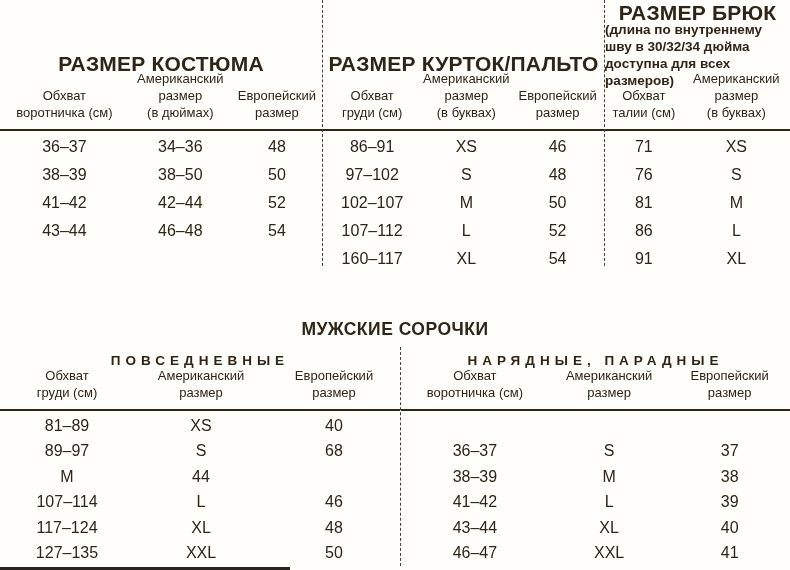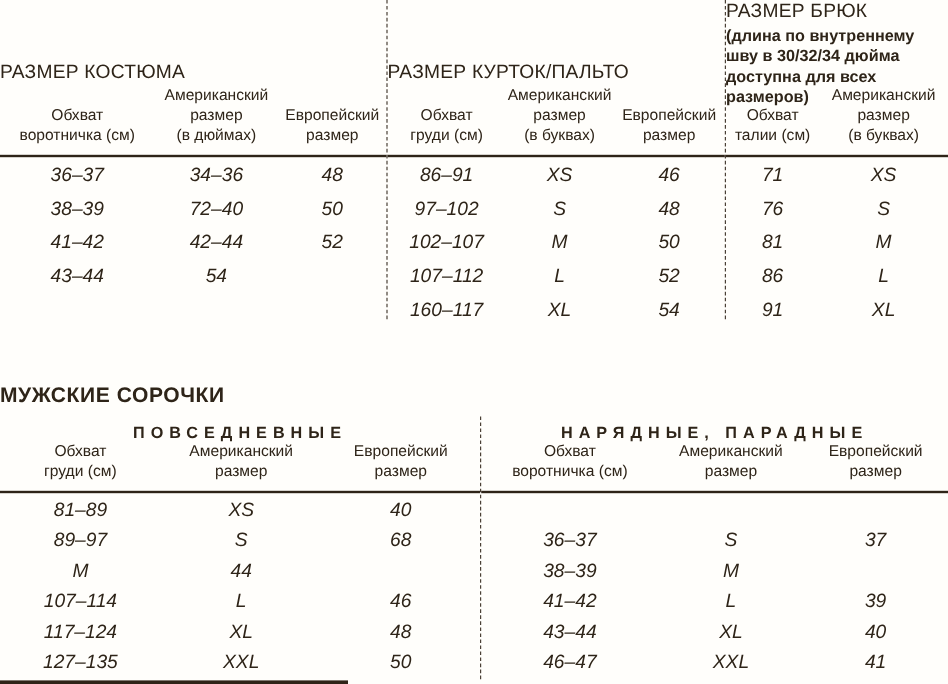--- a/index.html
+++ b/index.html
@@ -17,52 +17,52 @@
   
   .top{display:flex;height:272px;}
   .ttable{position:relative;}
   .ttable.suit{width:322px;}
   .ttable.jkt{width:281px;}
   .ttable.trs{flex:1;}
   .vdiv{border-left:1px dashed #4a4036;height:266px;}
   .vdiv2{border-left:1px dashed #4a4036;}
 
   .t-head{position:relative;height:131px;border-bottom:2px solid var(--ink);}
-  .t-title{font-weight:400;font-size:16px;text-align:left;letter-spacing:.2px;}
+  .t-title{font-weight:700;font-size:21px;text-align:center;letter-spacing:.2px;}
   .suit .t-title,.jkt .t-title{position:absolute;top:52px;left:0;right:0;}
   .trs .t-title{position:absolute;top:1px;left:0;right:0;}
   .t-note{
     position:absolute;top:21px;left:0;right:0;
     font-weight:700;font-size:13.5px;line-height:17px;
     white-space:pre-line;
   }
   .hrow{position:absolute;bottom:0;left:0;right:0;display:flex;align-items:flex-end;}
   .hcell{
     font-weight:400;font-size:13px;line-height:1.3;padding-bottom:7px;
     white-space:pre-line;text-align:center;
   }
   .t-body{padding-top:2px;}
-  .trow{display:flex;height:28px;align-items:center;font-style:italic;}
+  .trow{display:flex;height:28px;align-items:center;}
   .tcell{text-align:center;font-size:16px;}
 
   
   .suit .hcell:nth-child(1),.suit .tcell:nth-child(1){width:40%;}
   .suit .hcell:nth-child(2),.suit .tcell:nth-child(2){width:32%;}
   .suit .hcell:nth-child(3),.suit .tcell:nth-child(3){width:28%;}
 
   .jkt .hcell:nth-child(1),.jkt .tcell:nth-child(1){width:35%;}
   .jkt .hcell:nth-child(2),.jkt .tcell:nth-child(2){width:32%;}
   .jkt .hcell:nth-child(3),.jkt .tcell:nth-child(3){width:33%;}
 
   .trs .hcell:nth-child(1),.trs .tcell:nth-child(1){width:42%;}
   .trs .hcell:nth-child(2),.trs .tcell:nth-child(2){width:58%;}
 
   
   .shirts-title{
-    margin-top:47px;text-align:left;
+    margin-top:47px;text-align:center;
     font-weight:700;font-size:17.5px;letter-spacing:.5px;line-height:20px;
   }
   .bottom{display:flex;margin-top:8px;}
   .btable{position:relative;}
   .btable.csl{width:400px;}
   .btable.drs{flex:1;}
   .subtitle{
     padding-top:6px;height:23px;text-align:center;
     font-weight:700;font-size:13.5px;letter-spacing:5px;
   }
@@ -100,30 +100,31 @@
         </div>
     </div>
     <div class="t-body">
         <div class="trow">
           <div class="tcell">36–37</div>
           <div class="tcell">34–36</div>
           <div class="tcell">48</div>
         </div>
         <div class="trow">
           <div class="tcell">38–39</div>
-          <div class="tcell">72–40</div>
+          <div class="tcell">38–50</div>
           <div class="tcell">50</div>
         </div>
         <div class="trow">
           <div class="tcell">41–42</div>
           <div class="tcell">42–44</div>
           <div class="tcell">52</div>
         </div>
         <div class="trow">
           <div class="tcell">43–44</div>
+          <div class="tcell">46–48</div>
           <div class="tcell">54</div>
         </div>
       </div>
   </div>
 
   <div class="vdiv"></div>
 
   <div class="ttable jkt">
     <div class="t-head">
       <div class="t-title">РАЗМЕР КУРТОК/ПАЛЬТО</div>
@@ -279,20 +280,21 @@
           <div class="tcell"></div>
         </div>
         <div class="trow">
           <div class="tcell">36–37</div>
           <div class="tcell">S</div>
           <div class="tcell">37</div>
         </div>
         <div class="trow">
           <div class="tcell">38–39</div>
           <div class="tcell">M</div>
+          <div class="tcell">38</div>
         </div>
         <div class="trow">
           <div class="tcell">41–42</div>
           <div class="tcell">L</div>
           <div class="tcell">39</div>
         </div>
         <div class="trow">
           <div class="tcell">43–44</div>
           <div class="tcell">XL</div>
           <div class="tcell">40</div>

